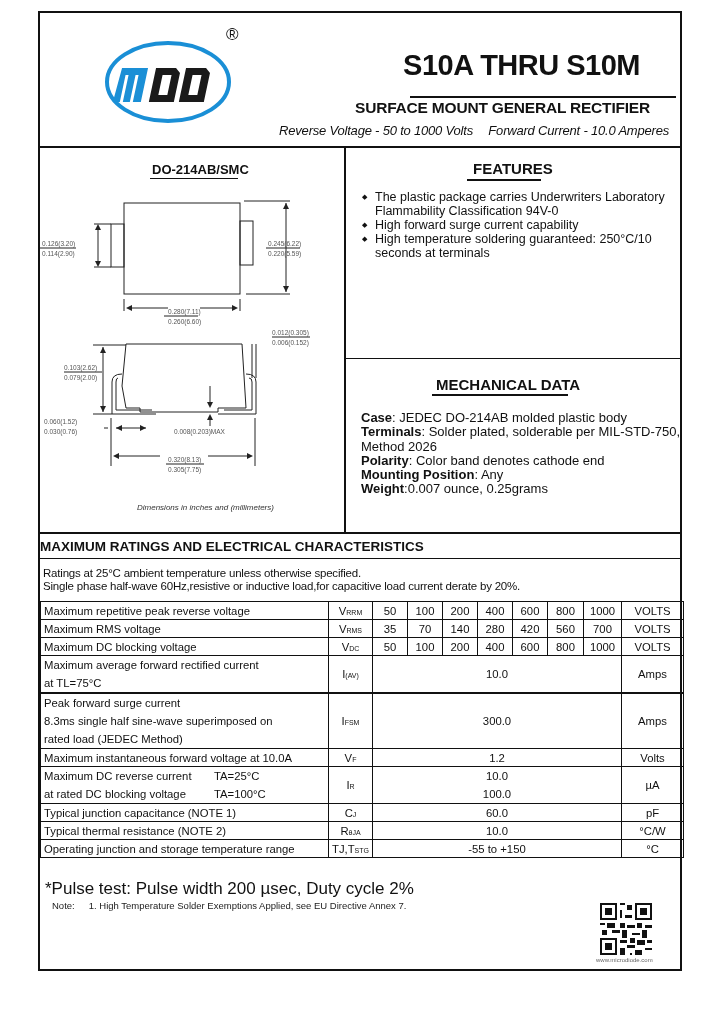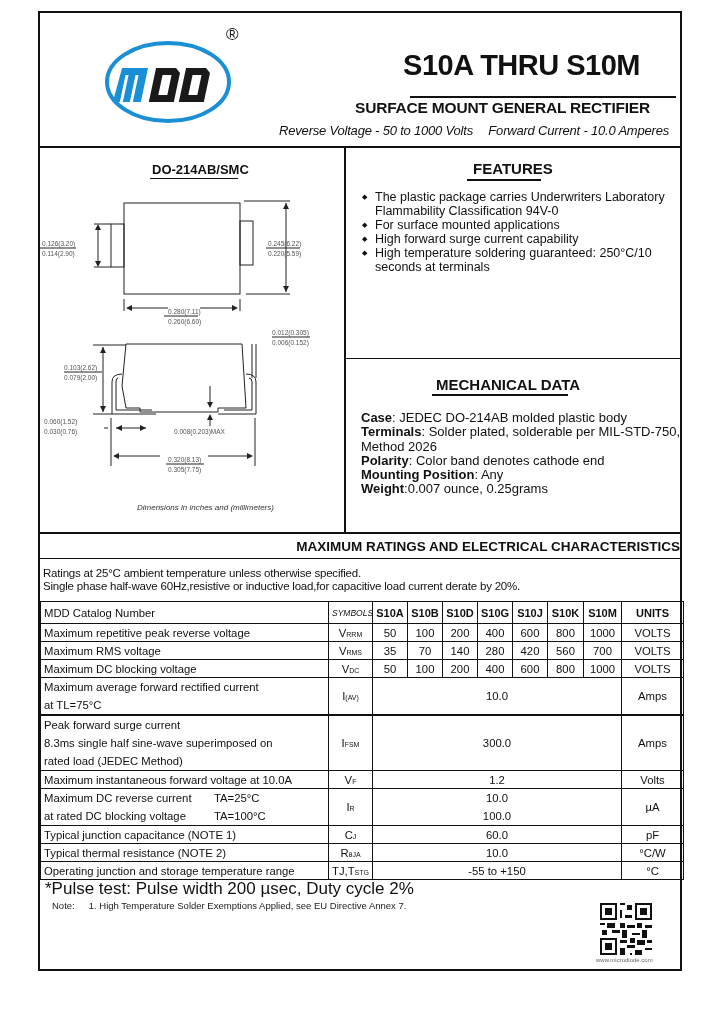--- a/index.html
+++ b/index.html
@@ -22,21 +22,21 @@
   .dim-note{position:absolute;left:97px;top:355px;font-size:8px;font-style:italic;color:#333;}
   
   .sec-title{position:absolute;font-size:15px;font-weight:bold;}
   .sec-rule{position:absolute;height:2px;background:#111;}
   .features{position:absolute;left:16px;top:42px;width:320px;font-size:12.5px;line-height:14px;margin:0;padding:0;list-style:none;}
   .features li{position:relative;padding-left:13px;}
   .features li::before{content:"\25C6";position:absolute;left:0;top:0;font-size:7px;}
   .mech{position:absolute;left:15px;top:52px;width:320px;font-size:13px;line-height:14.3px;}
   .mech b{font-weight:bold;}
   
-  .mr-title{position:absolute;left:0;width:100%;top:5px;text-align:right;font-size:13.5px;font-weight:bold;}
+  .mr-title{position:absolute;left:0;width:100%;top:5px;text-align:left;font-size:13.5px;font-weight:bold;}
   .notes{position:absolute;left:3px;top:33px;font-size:11.5px;line-height:13px;letter-spacing:-0.2px;}
   table.spec{position:absolute;left:0;top:67px;width:643px;border-collapse:collapse;font-size:11.3px;table-layout:fixed;}
   table.spec td{border:1px solid #111;padding:0 3px;height:17px;vertical-align:middle;}
   table.spec td.c{text-align:center;}
   table.spec tr.thick td{border-top:2px solid #111;}
   table.spec .h{font-weight:bold;text-align:center;font-size:11px;}
   table.spec .sym{font-style:italic;font-size:8.5px;text-align:center;}
   .sub{font-size:7px;}
   .ml{line-height:18px;}
   .pulse{position:absolute;left:5px;top:866px;font-size:17px;}
@@ -152,21 +152,20 @@
       </g>
     </svg>
     <div class="dim-note">Dimensions in inches and (millimeters)</div>
   </div>
 
   <div class="abs" style="left:306px;top:135px;width:336px;height:210px;">
     <div class="sec-title" style="left:127px;top:12px;">FEATURES</div>
     <div class="sec-rule" style="left:121px;top:31px;width:74px;"></div>
     <ul class="features">
       <li>The plastic package carries Underwriters Laboratory Flammability Classification 94V-0</li>
-      <li>For surface mounted applications</li>
       <li>High forward surge current capability</li>
       <li>High temperature soldering guaranteed: 250°C/10 seconds at terminals</li>
     </ul>
   </div>
 
   <div class="abs" style="left:306px;top:345px;width:336px;height:1px;background:#111;"></div>
 
   <div class="abs" style="left:306px;top:346px;width:336px;height:172px;">
     <div class="sec-title" style="left:90px;top:17px;">MECHANICAL DATA</div>
     <div class="sec-rule" style="left:86px;top:35px;width:136px;"></div>
@@ -195,32 +194,20 @@
         <col style="width:35px">
           <col style="width:35px">
           <col style="width:35px">
           <col style="width:35px">
           <col style="width:35px">
           <col style="width:36px">
           <col style="width:38px">
         <col style="width:62px">
       </colgroup>
       <tbody>
-          <tr style="height:22px">
-        <td>MDD Catalog  Number</td>
-        <td class="sym">SYMBOLS</td>
-        <td class="h">S10A</td>
-        <td class="h">S10B</td>
-        <td class="h">S10D</td>
-        <td class="h">S10G</td>
-        <td class="h">S10J</td>
-        <td class="h">S10K</td>
-        <td class="h">S10M</td>
-        <td class="h">UNITS</td>
-      </tr>
       <tr>
         <td>Maximum repetitive peak reverse voltage</td>
         <td class="c"><span>V</span><span class="sub">RRM</span></td>
         <td class="c">50</td>
         <td class="c">100</td>
         <td class="c">200</td>
         <td class="c">400</td>
         <td class="c">600</td>
         <td class="c">800</td>
         <td class="c">1000</td>

